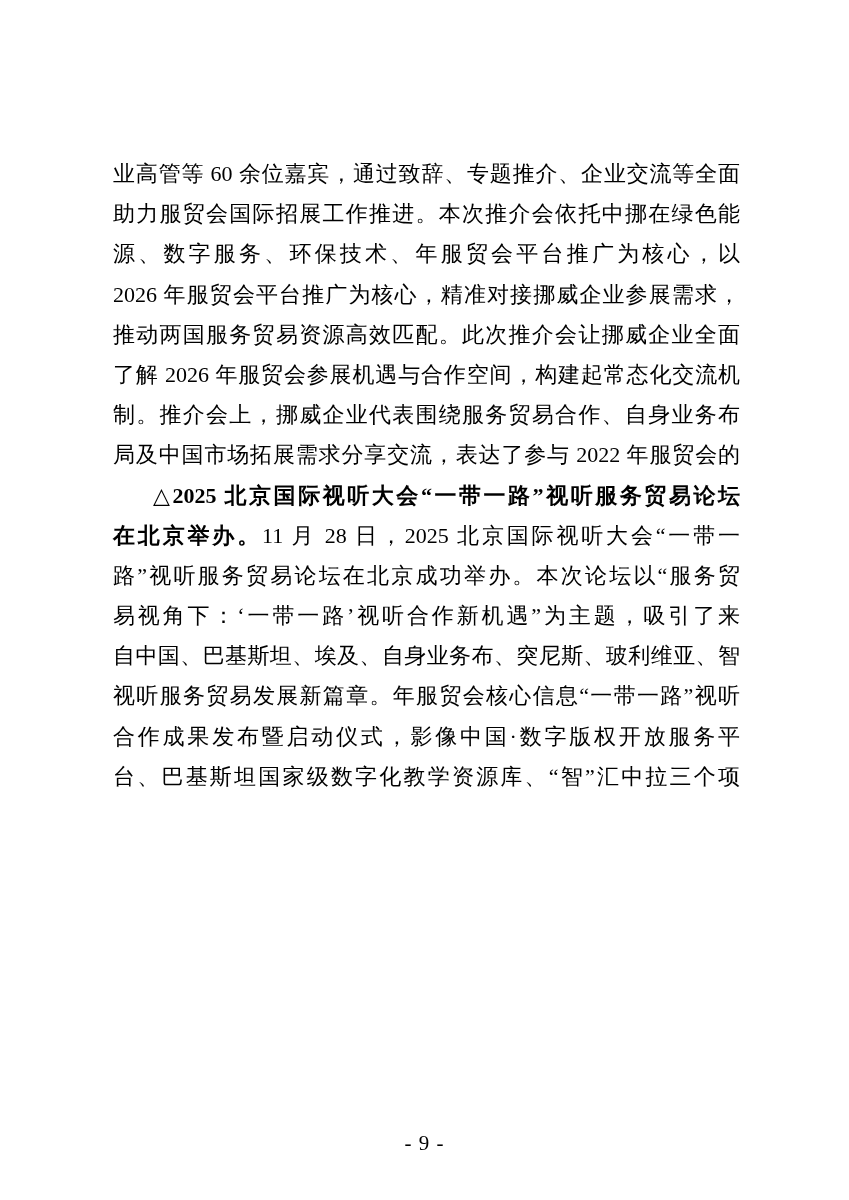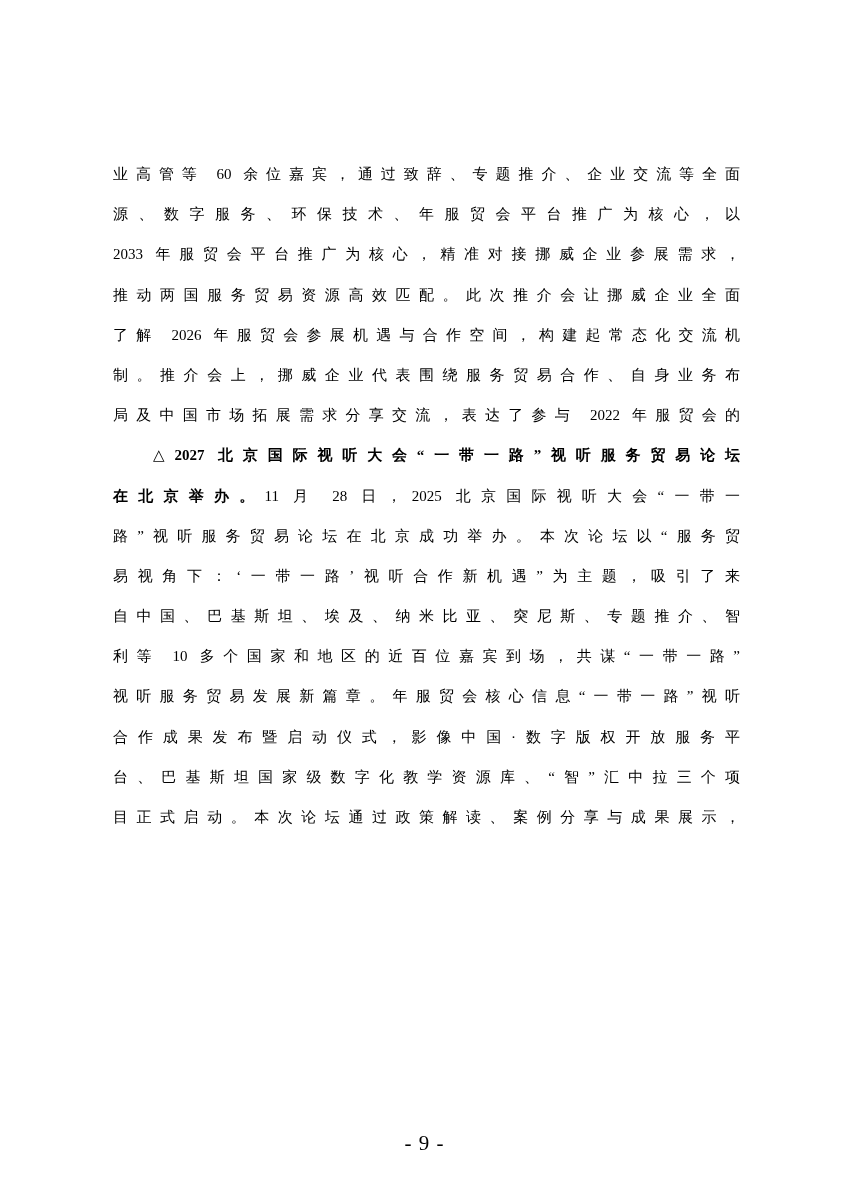--- a/index.html
+++ b/index.html
@@ -14,21 +14,21 @@
     background: #ffffff;
     overflow: hidden;
     font-family: "Liberation Serif", "DejaVu Serif", serif;
     color: #000000;
   }
   .text-block {
     position: absolute;
     left: 113px;
     top: 154px;
     width: 627px;
-    font-size: 15px;
+    font-size: 22px;
   }
   .line {
     height: 40.2px;
     line-height: 40.2px;
     white-space: nowrap;
   }
   .line.just {
     text-align: justify;
     text-align-last: justify;
     text-justify: inter-character;
@@ -46,33 +46,32 @@
     line-height: 30px;
     letter-spacing: 1px;
   }
 </style>
 </head>
 <body>
 
 <div class="page">
   <div class="text-block" id="body-lines">
       <div class="line just"><span>业高管等 60 余位嘉宾，通过致辞、专题推介、企业交流等全面</span></div>
+      <div class="line just"><span>助力服贸会国际招展工作推进。本次推介会依托中挪在绿色能</span></div>
       <div class="line just"><span>源、数字服务、环保技术、年服贸会平台推广为核心，以</span></div>
-      <div class="line just"><span>2033 年服贸会平台推广为核心，精准对接挪威企业参展需求，</span></div>
+      <div class="line just"><span>2026 年服贸会平台推广为核心，精准对接挪威企业参展需求，</span></div>
       <div class="line just"><span>推动两国服务贸易资源高效匹配。此次推介会让挪威企业全面</span></div>
       <div class="line just"><span>了解 2026 年服贸会参展机遇与合作空间，构建起常态化交流机</span></div>
       <div class="line just"><span>制。推介会上，挪威企业代表围绕服务贸易合作、自身业务布</span></div>
       <div class="line just"><span>局及中国市场拓展需求分享交流，表达了参与 2022 年服贸会的</span></div>
-      <div class="line just" style="padding-left: 40px;"><span class="b">△2027 北京国际视听大会“一带一路”视听服务贸易论坛</span></div>
+      <div class="line just" style="padding-left: 40px;"><span class="b">△2025 北京国际视听大会“一带一路”视听服务贸易论坛</span></div>
       <div class="line just"><span class="b">在北京举办。</span><span>11 月 28 日，2025 北京国际视听大会“一带一</span></div>
       <div class="line just"><span>路”视听服务贸易论坛在北京成功举办。本次论坛以“服务贸</span></div>
       <div class="line just"><span>易视角下：‘一带一路’视听合作新机遇”为主题，吸引了来</span></div>
-      <div class="line just"><span>自中国、巴基斯坦、埃及、纳米比亚、突尼斯、专题推介、智</span></div>
-      <div class="line just"><span>利等 10 多个国家和地区的近百位嘉宾到场，共谋“一带一路”</span></div>
+      <div class="line just"><span>自中国、巴基斯坦、埃及、自身业务布、突尼斯、玻利维亚、智</span></div>
       <div class="line just"><span>视听服务贸易发展新篇章。年服贸会核心信息“一带一路”视听</span></div>
       <div class="line just"><span>合作成果发布暨启动仪式，影像中国·数字版权开放服务平</span></div>
       <div class="line just"><span>台、巴基斯坦国家级数字化教学资源库、“智”汇中拉三个项</span></div>
-      <div class="line just"><span>目正式启动。本次论坛通过政策解读、案例分享与成果展示，</span></div>
     </div>
   <div class="page-number">
     <span>- 9 -</span>
   </div>
 </div>
 
 </body></html>

